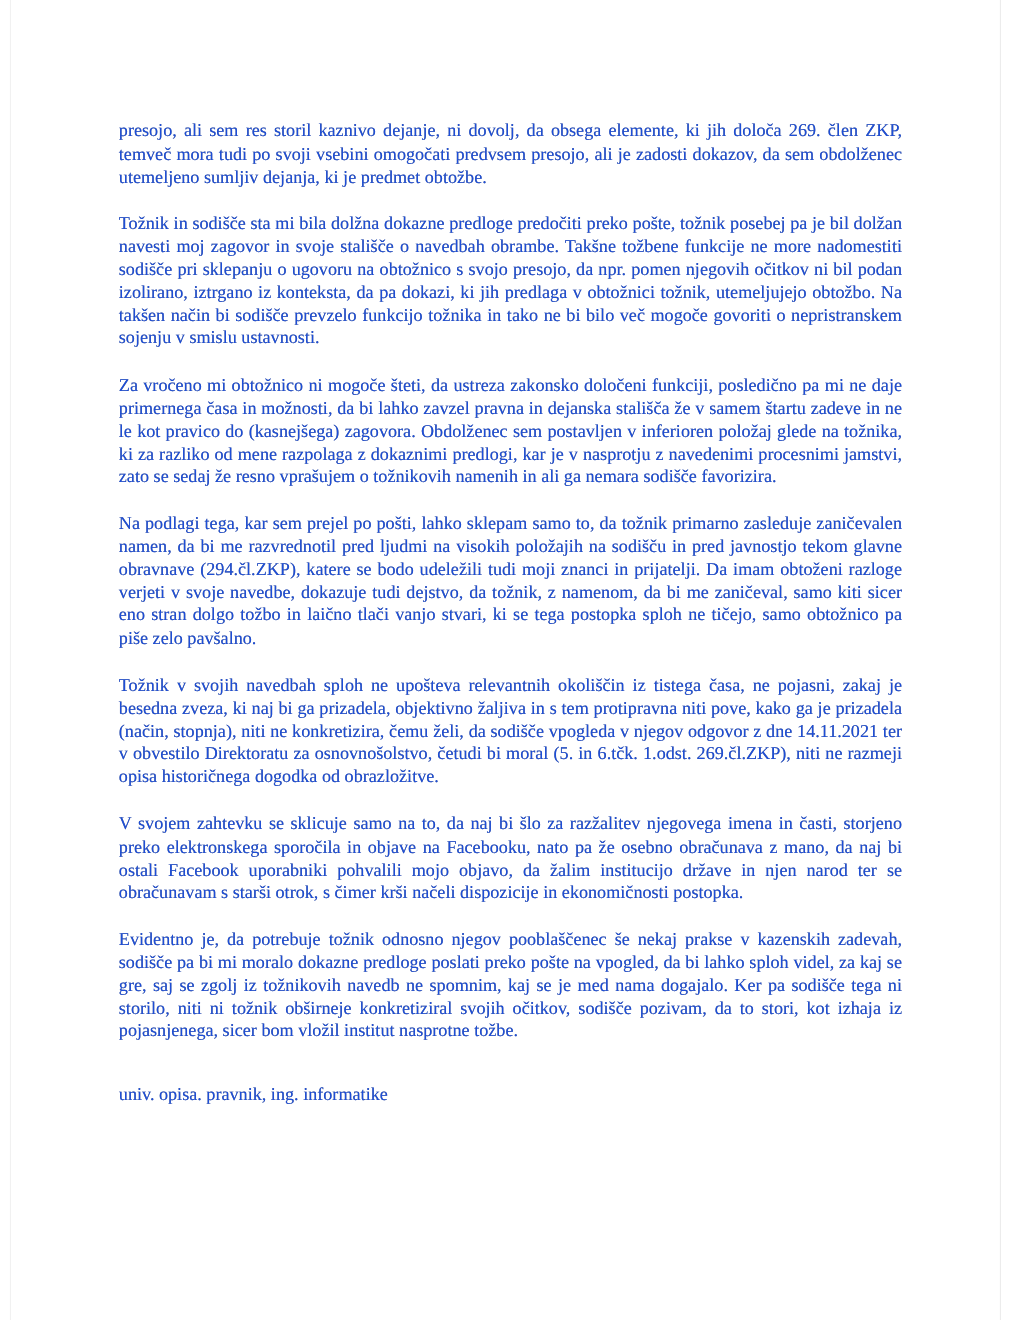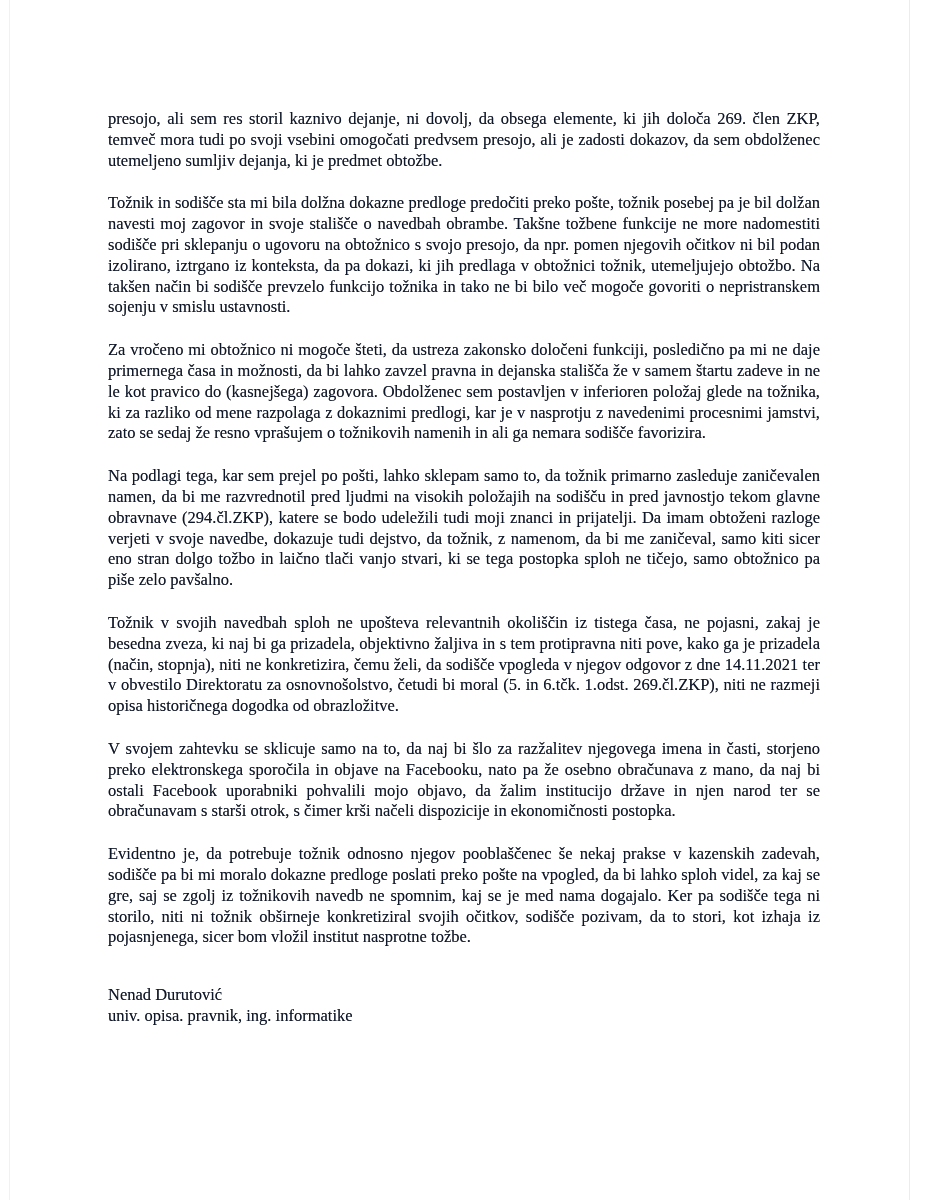--- a/index.html
+++ b/index.html
@@ -22,21 +22,21 @@
     width: 1px;
     pointer-events: none;
   }
   .scan-edge.left  { left: 9px;   background: #f1f1f1; }
   .scan-edge.right { left: 909px; background: #ececec; }
   .content {
     position: absolute;
     left: 108px;
     top: 109px;
     width: 712px;
-    color: #0f172a;
+    color: #1d4ed8;
     font-size: 16.5px;
     line-height: 20.8px;
     text-align: justify;
     
     text-shadow: 0 0 0.5px rgba(25, 25, 25, 0.55);
   }
   .content p {
     margin: 0 0 22px 0;
   }
   .signature {
@@ -59,18 +59,17 @@
   <div class="content">
     <p>presojo, ali sem res storil kaznivo dejanje, ni dovolj, da obsega elemente, ki jih določa 269. člen ZKP, temveč mora tudi po svoji vsebini omogočati predvsem presojo, ali je zadosti dokazov, da sem obdolženec utemeljeno sumljiv dejanja, ki je predmet obtožbe.</p>
     <p>Tožnik in sodišče sta mi bila dolžna dokazne predloge predočiti preko pošte, tožnik posebej pa je bil dolžan navesti moj zagovor in svoje stališče o navedbah obrambe. Takšne tožbene funkcije ne more nadomestiti sodišče pri sklepanju o ugovoru na obtožnico s svojo presojo, da npr. pomen njegovih očitkov ni bil podan izolirano, iztrgano iz konteksta, da pa dokazi, ki jih predlaga v obtožnici tožnik, utemeljujejo obtožbo. Na takšen način bi sodišče prevzelo funkcijo tožnika in tako ne bi bilo več mogoče govoriti o nepristranskem sojenju v smislu ustavnosti.</p>
     <p>Za vročeno mi obtožnico ni mogoče šteti, da ustreza zakonsko določeni funkciji, posledično pa mi ne daje primernega časa in možnosti, da bi lahko zavzel pravna in dejanska stališča že v samem štartu zadeve in ne le kot pravico do (kasnejšega) zagovora. Obdolženec sem postavljen v inferioren položaj glede na tožnika, ki za razliko od mene razpolaga z dokaznimi predlogi, kar je v nasprotju z navedenimi procesnimi jamstvi, zato se sedaj že resno vprašujem o tožnikovih namenih in ali ga nemara sodišče favorizira.</p>
     <p>Na podlagi tega, kar sem prejel po pošti, lahko sklepam samo to, da tožnik primarno zasleduje zaničevalen namen, da bi me razvrednotil pred ljudmi na visokih položajih na sodišču in pred javnostjo tekom glavne obravnave (294.čl.ZKP), katere se bodo udeležili tudi moji znanci in prijatelji. Da imam obtoženi razloge verjeti v svoje navedbe, dokazuje tudi dejstvo, da tožnik, z namenom, da bi me zaničeval, samo kiti sicer eno stran dolgo tožbo in laično tlači vanjo stvari, ki se tega postopka sploh ne tičejo, samo obtožnico pa piše zelo pavšalno.</p>
     <p>Tožnik v svojih navedbah sploh ne upošteva relevantnih okoliščin iz tistega časa, ne pojasni, zakaj je besedna zveza, ki naj bi ga prizadela, objektivno žaljiva in s tem protipravna niti pove, kako ga je prizadela (način, stopnja), niti ne konkretizira, čemu želi, da sodišče vpogleda v njegov odgovor z dne 14.11.2021 ter v obvestilo Direktoratu za osnovnošolstvo, četudi bi moral (5. in 6.tčk. 1.odst. 269.čl.ZKP), niti ne razmeji opisa historičnega dogodka od obrazložitve.</p>
     <p>V svojem zahtevku se sklicuje samo na to, da naj bi šlo za razžalitev njegovega imena in časti, storjeno preko elektronskega sporočila in objave na Facebooku, nato pa že osebno obračunava z mano, da naj bi ostali Facebook uporabniki pohvalili mojo objavo, da žalim institucijo države in njen narod ter se obračunavam s starši otrok, s čimer krši načeli dispozicije in ekonomičnosti postopka.</p>
     <p>Evidentno je, da potrebuje tožnik odnosno njegov pooblaščenec še nekaj prakse v kazenskih zadevah, sodišče pa bi mi moralo dokazne predloge poslati preko pošte na vpogled, da bi lahko sploh videl, za kaj se gre, saj se zgolj iz tožnikovih navedb ne spomnim, kaj se je med nama dogajalo. Ker pa sodišče tega ni storilo, niti ni tožnik obširneje konkretiziral svojih očitkov, sodišče pozivam, da to stori, kot izhaja iz pojasnjenega, sicer bom vložil institut nasprotne tožbe.</p>
 
     <div class="signature">
-      <span class="sig-line">Nenad Durutović</span>
       <span class="sig-line">univ. opisa. pravnik, ing. informatike</span>
     </div>
   </div>
 
 </div>
 
 </body></html>

